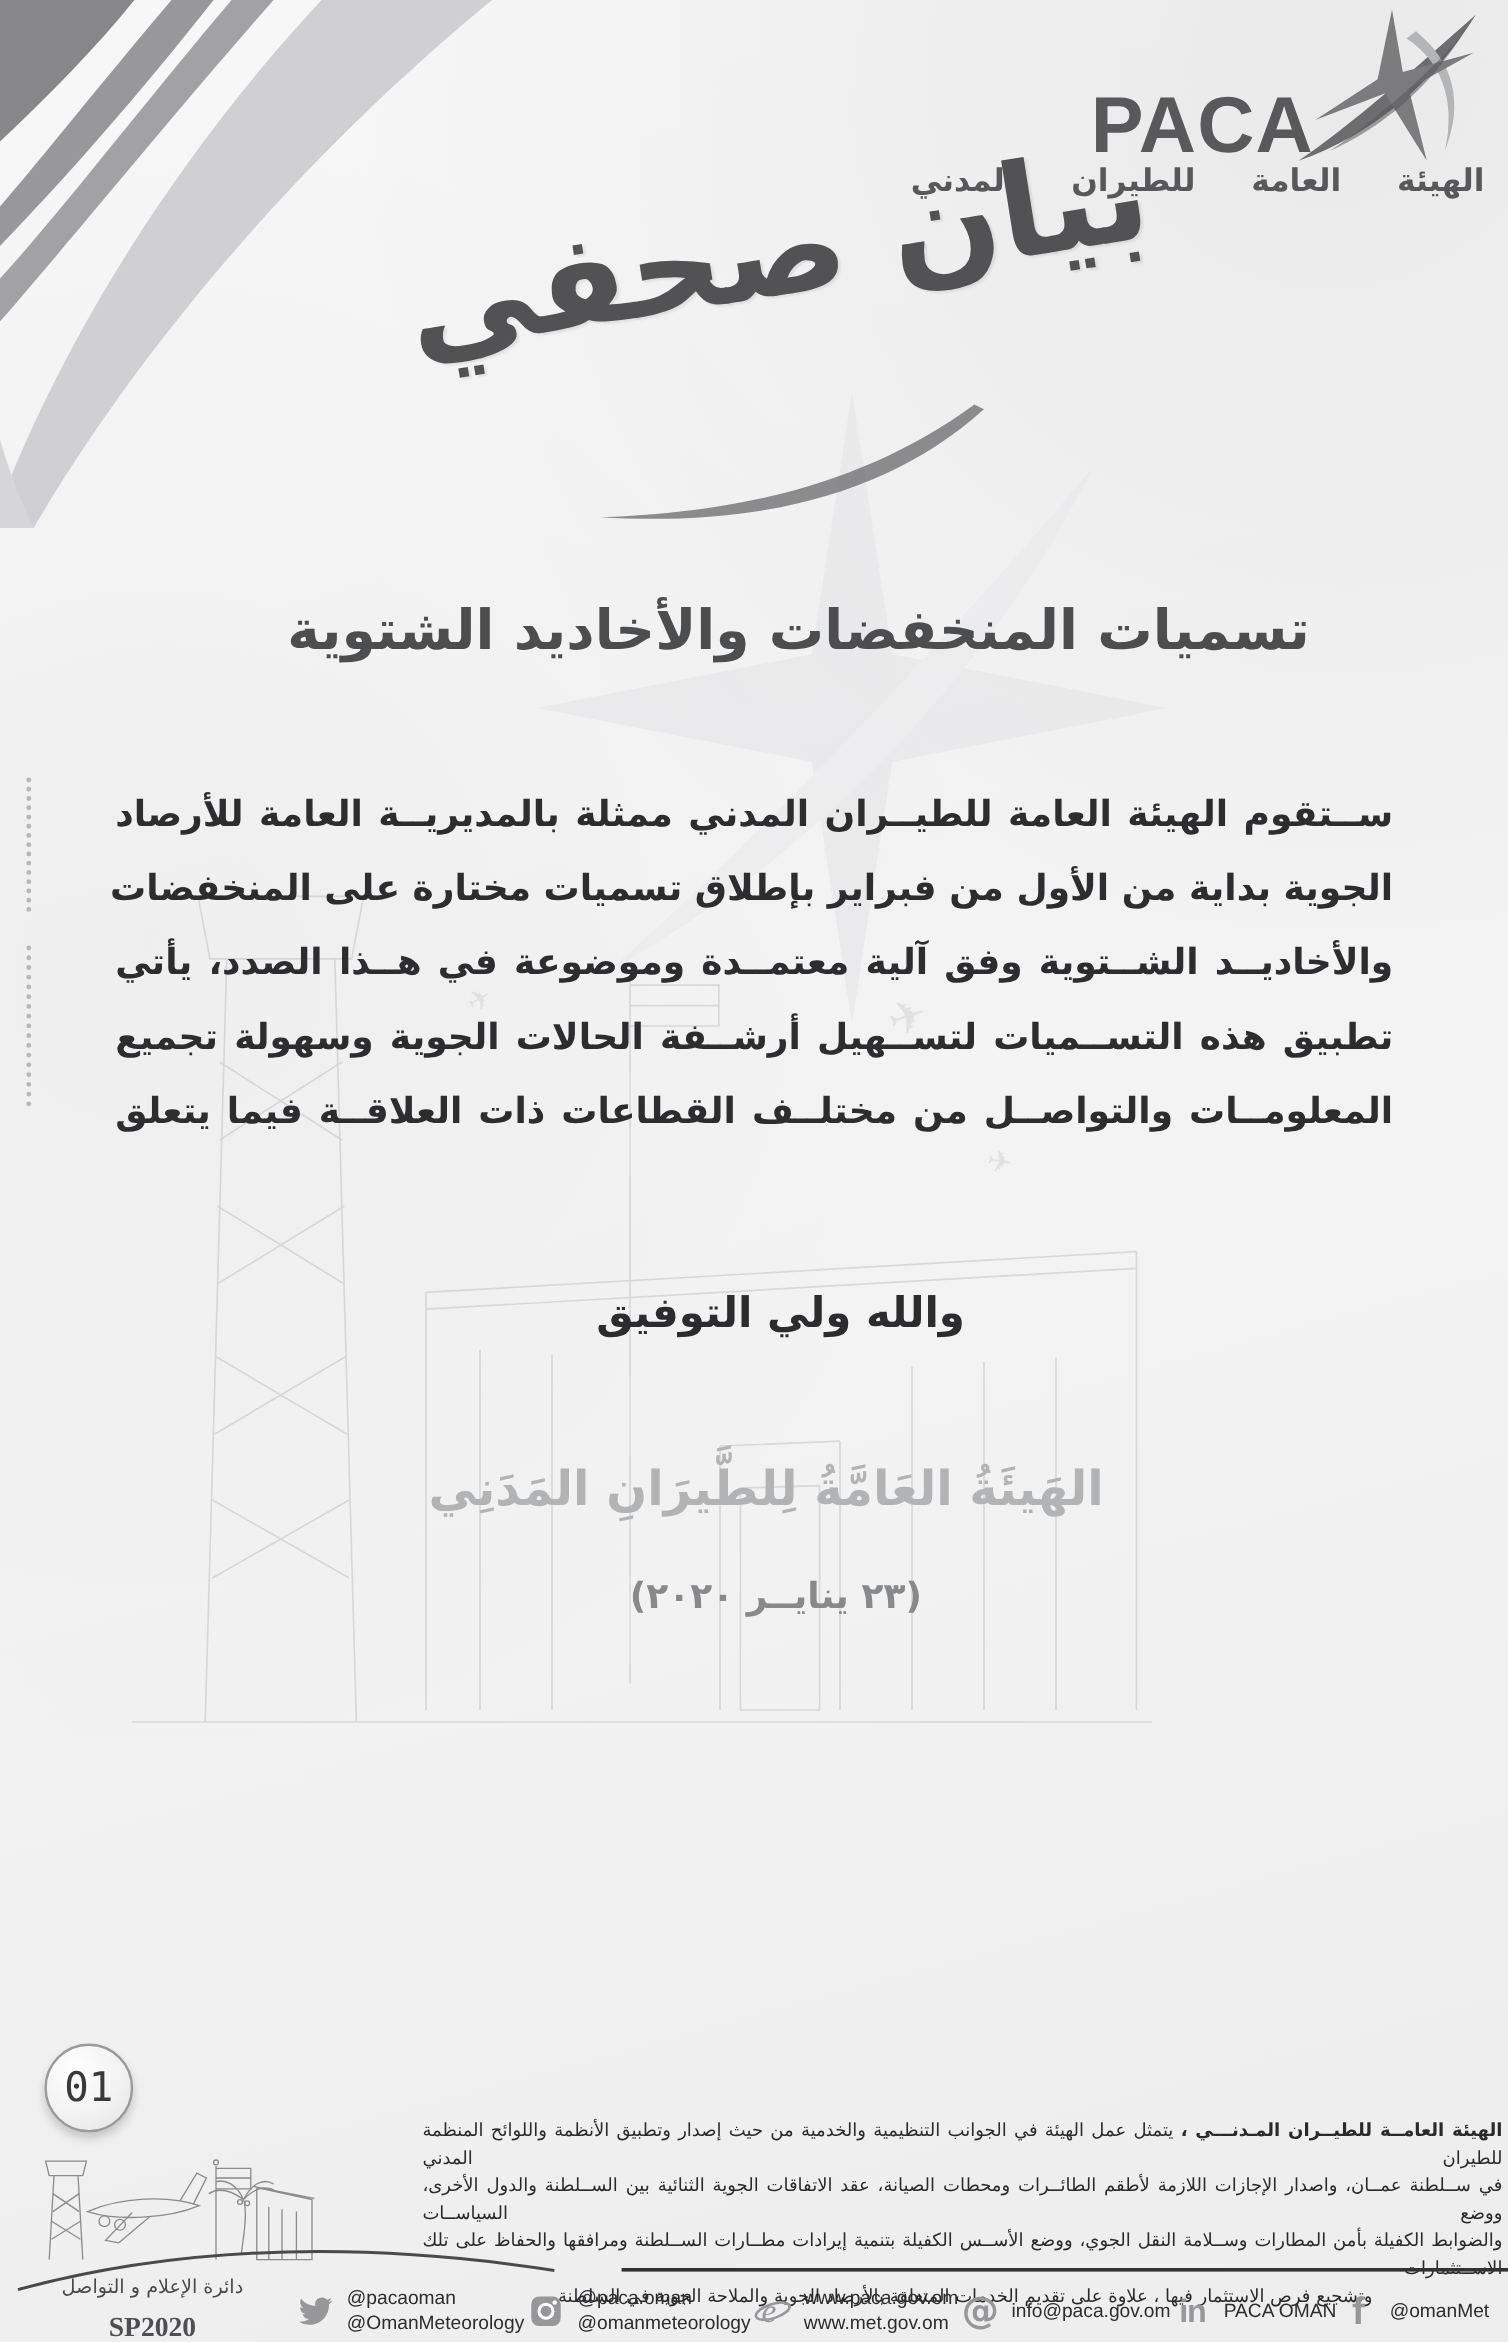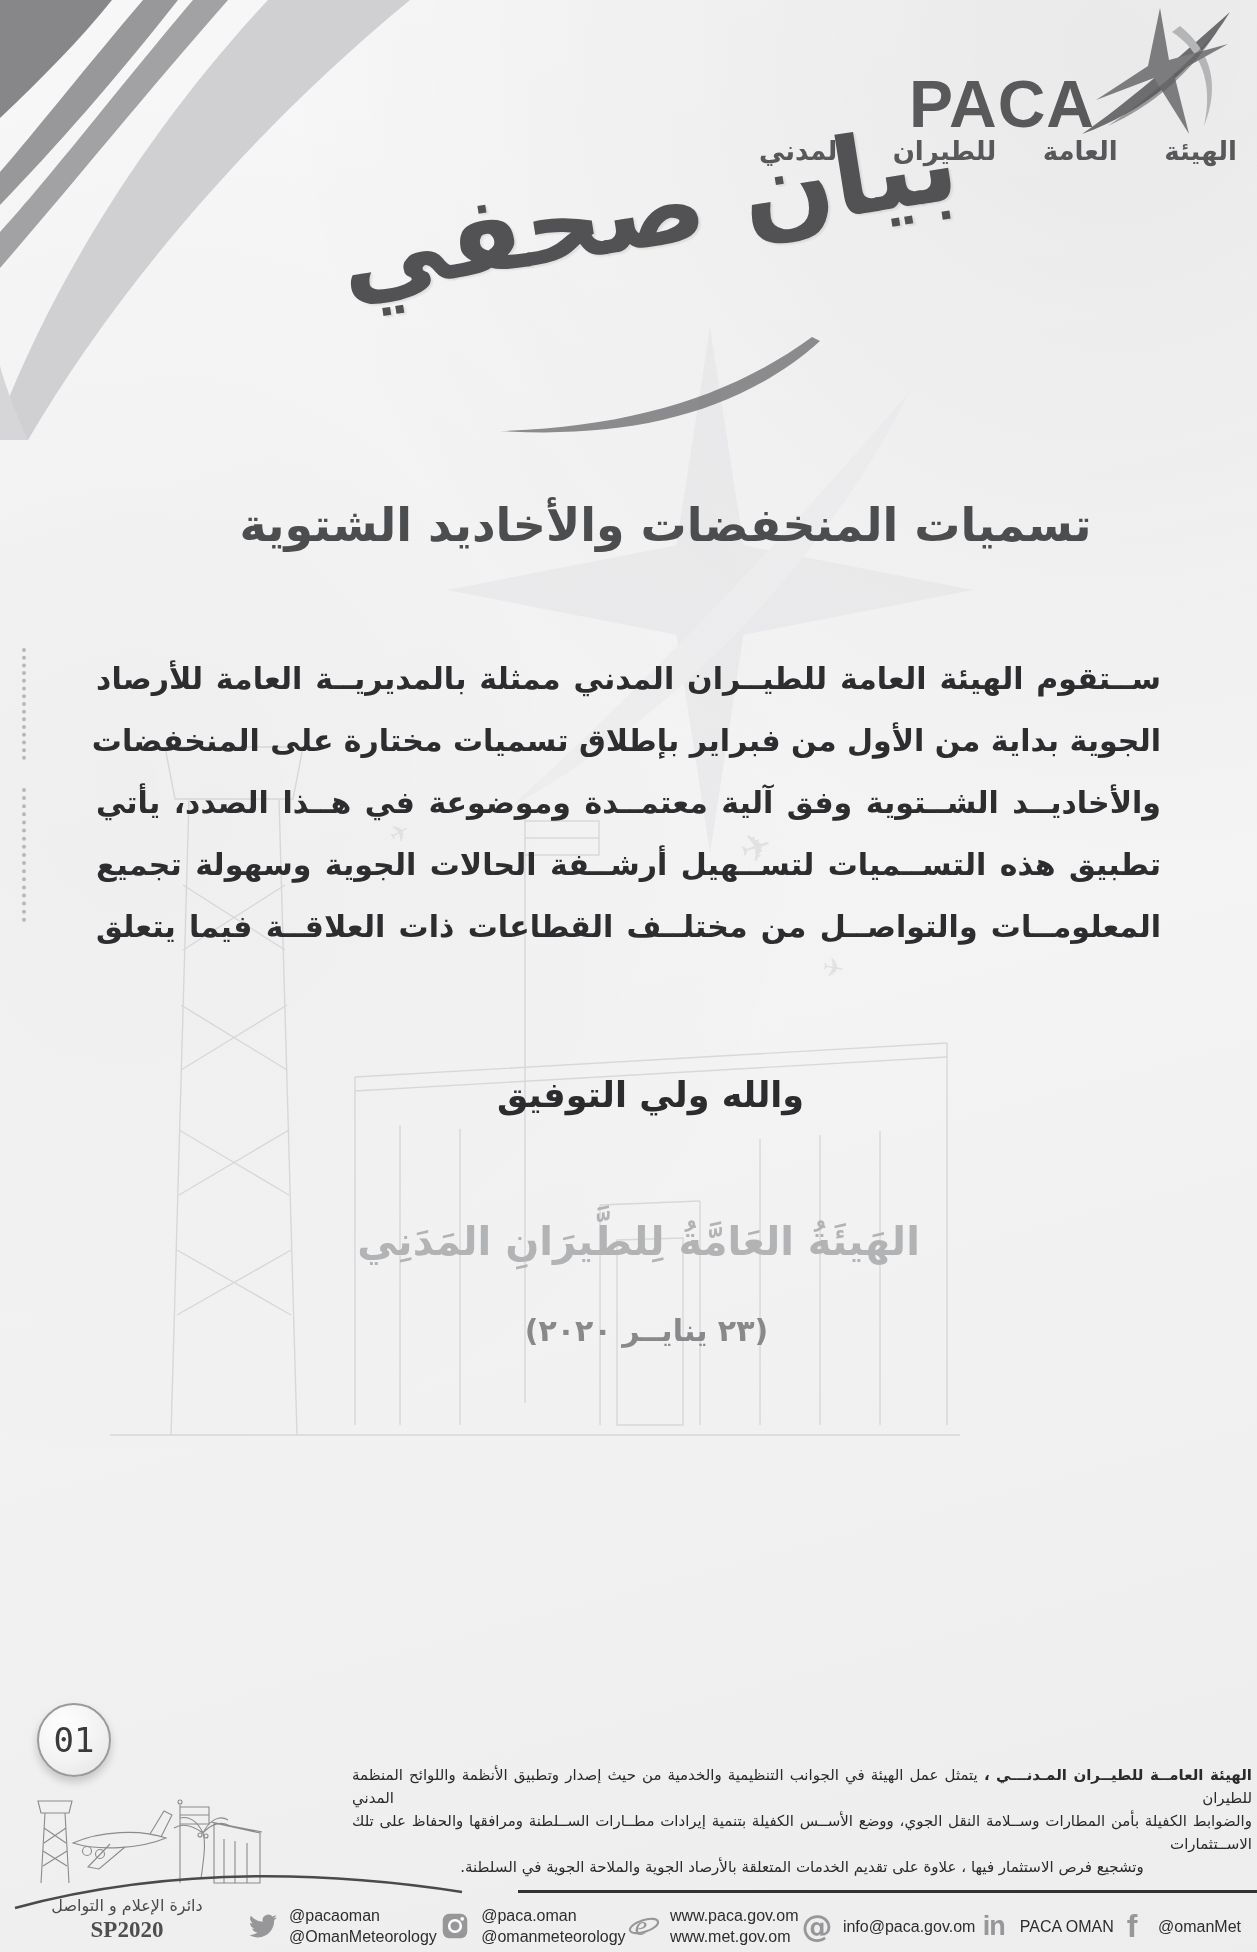--- a/index.html
+++ b/index.html
@@ -79,21 +79,21 @@
     display:flex;align-items:center;justify-content:center;
     font-family:"DejaVu Sans Mono",monospace;font-size:34px;color:#3a3a3c;
   }
   
   .illu{left:28px;top:1793px;width:235px;height:98px;}
   .curve{left:0px;top:1848px;width:480px;height:70px;}
   .dept{left:12px;top:1896px;width:230px;text-align:center;}
   .dept-name{direction:rtl;font-size:16px;color:#4a4a4c;}
   .dept-code{
     font-family:"Liberation Serif",serif;font-weight:bold;
-    font-size:23px;color:#4f4f51;margin-top:2px;
+    font-size:23px;color:#4f4f51;margin-top:12px;
   }
   
   .about{left:352px;top:1764px;width:900px;direction:rtl;}
   .about div{
     font-size:15px;line-height:23px;color:#2a2a2c;
     text-align:justify;text-align-last:justify;
   }
   .about div.last{text-align:center;text-align-last:center;}
   .about .lead{font-weight:bold;}
   
@@ -220,20 +220,21 @@
     <path d="M15,60 Q215,6 462,44" stroke="#4a4a4c" stroke-width="2.5" fill="none"></path>
   </svg>
 
   <div class="abs dept">
     <div class="dept-name">دائرة الإعلام و التواصل</div>
     <div class="dept-code">SP2020</div>
   </div>
 
   <div class="abs about">
     <div><span class="lead">الهيئة العامــة للطيــران المـدنـــي ،</span> <span>يتمثل عمل الهيئة في الجوانب التنظيمية والخدمية من حيث إصدار وتطبيق الأنظمة واللوائح المنظمة للطيران المدني</span></div>
+    <div>في ســلطنة عمــان، واصدار الإجازات اللازمة لأطقم الطائــرات ومحطات الصيانة، عقد الاتفاقات الجوية الثنائية بين الســلطنة والدول الأخرى، ووضع السياســات</div>
     <div>والضوابط الكفيلة بأمن المطارات وســلامة النقل الجوي، ووضع الأســس الكفيلة بتنمية إيرادات مطــارات الســلطنة ومرافقها والحفاظ على تلك الاســتثمارات</div>
     <div class="last">وتشجيع فرص الاستثمار فيها ، علاوة على تقديم الخدمات المتعلقة بالأرصاد الجوية والملاحة الجوية في السلطنة.</div>
   </div>
 
   <div class="abs divider"></div>
 
   <div class="abs social">
 
     <div class="soc">
       <span class="soc-icon">

